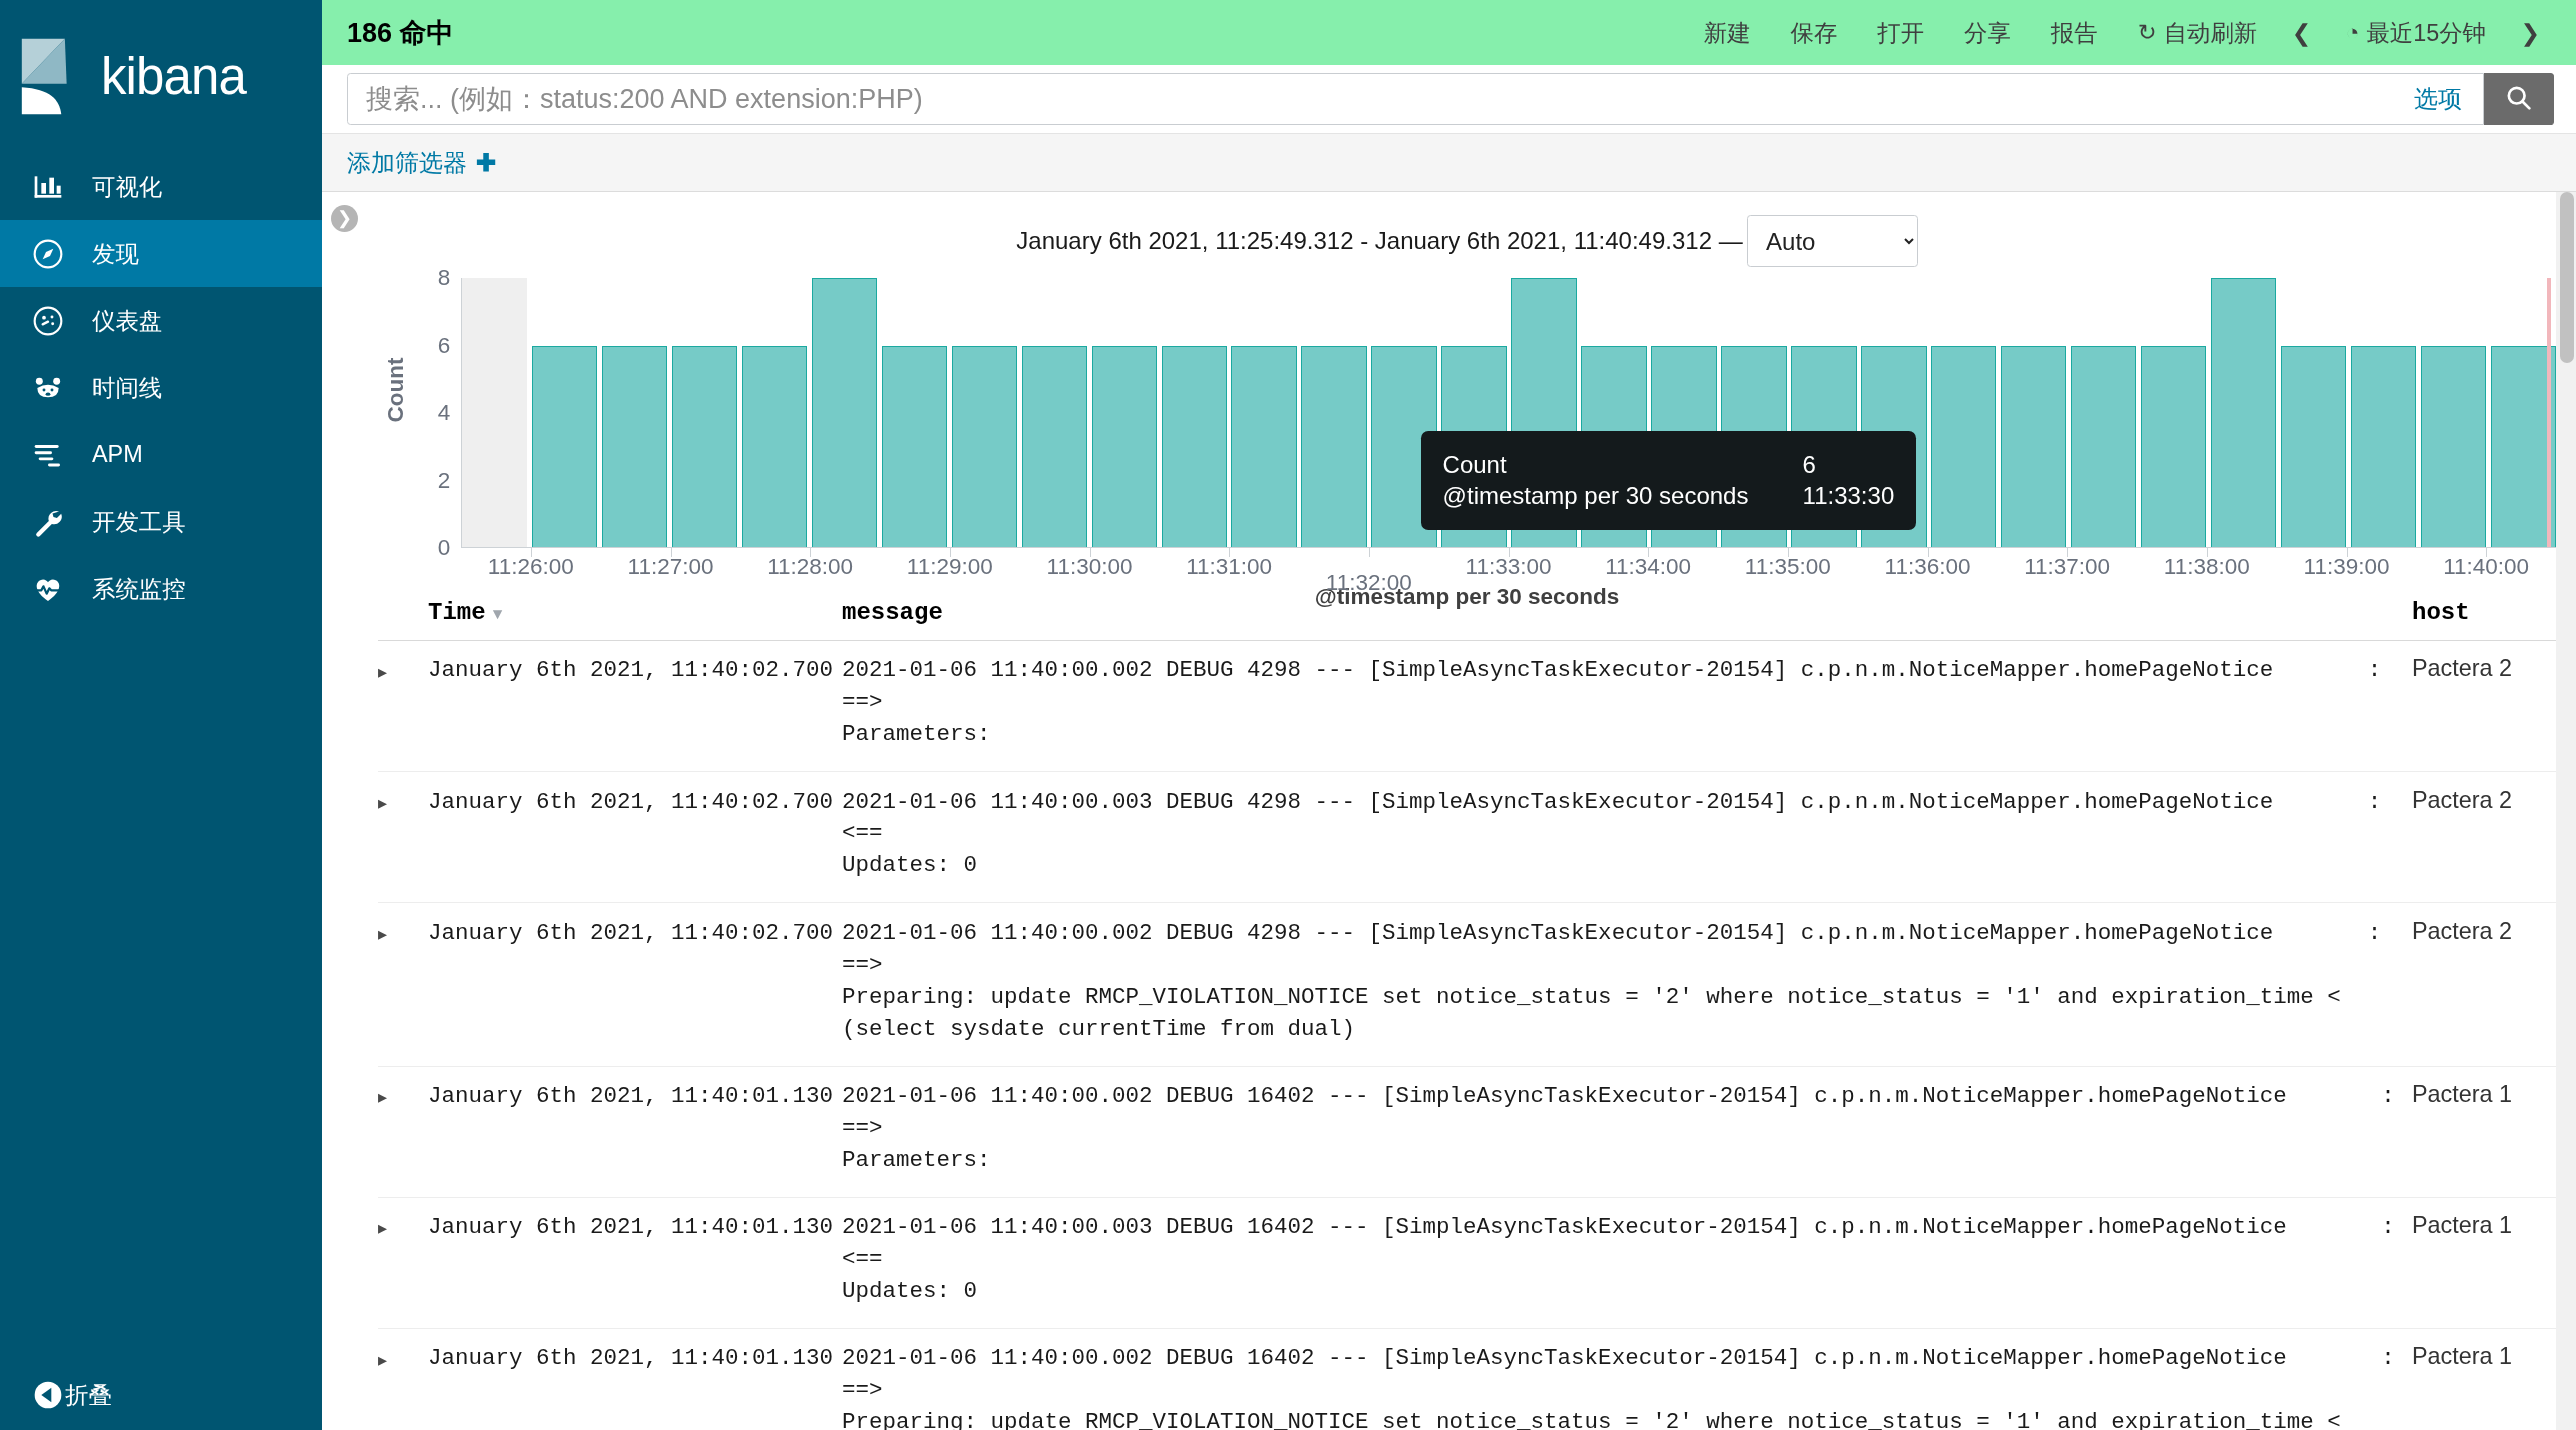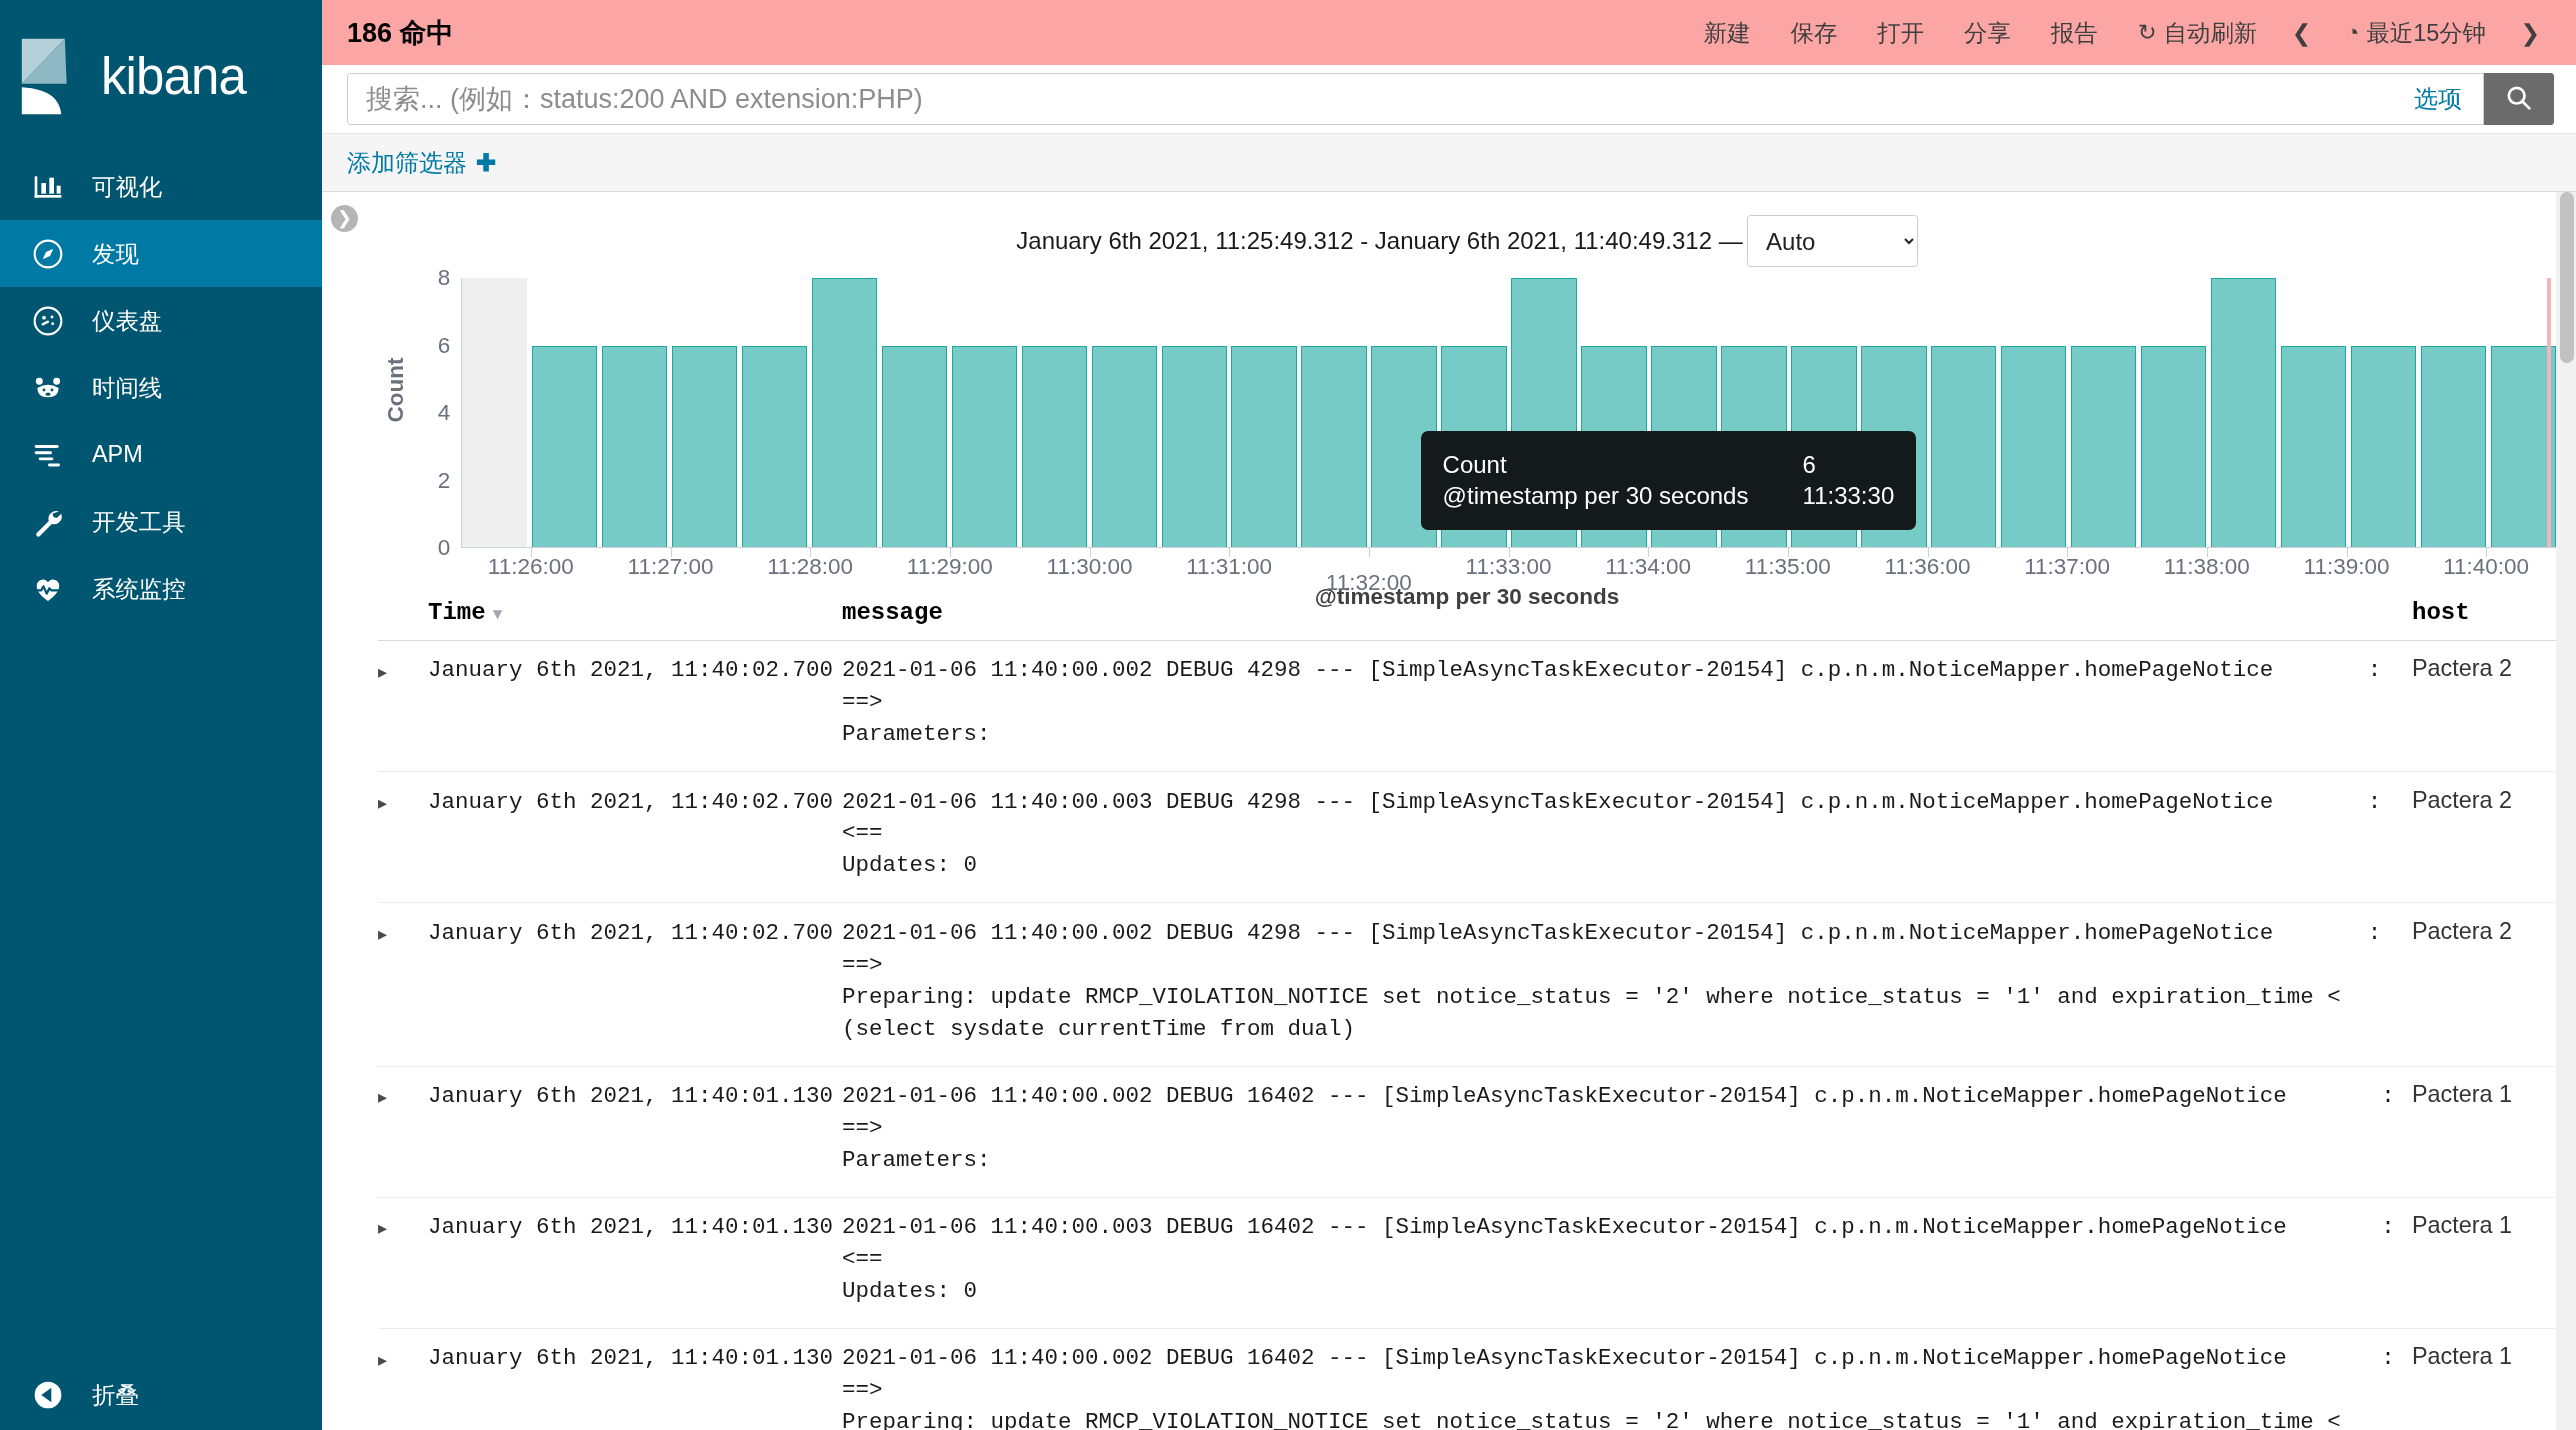--- a/index.html
+++ b/index.html
@@ -30,32 +30,32 @@
     height: 67px; display:flex; align-items:center; gap: 27px;
     padding-left: 31px; color:#fff; font-size:23.4px; cursor:pointer;
   }
   .nav-item.active { background:#0079a5; }
   .nav-icon { width:34px; height:34px; flex:0 0 34px; display:flex; align-items:center; justify-content:center; }
   .nav-icon svg { display:block; }
   .nav-label { white-space:nowrap; }
 
   .collapse {
     position:absolute; bottom: 0; left:0; right:0; height: 70px;
-    display:flex; align-items:center; gap:27px; padding-left:31px;
+    display:flex; align-items:center; padding-left:31px;
     color:#fff; font-size:23.4px; cursor:pointer;
   }
 
   
   .main { flex:1 1 auto; height:1430px; display:flex; flex-direction:column; background:#fff; min-width:0; position:relative; }
 
   
   .topbar {
     height: 65px; flex:0 0 65px; display:flex; align-items:center;
     padding: 0 21.6px 0 25px; border-bottom:0px;
-    background:#fca5a5;
+    background:#86efac;
   }
   .hits { font-size:27px; font-weight:bold; color:#000; white-space:nowrap; }
   .hits .num { font-weight:bold; }
   .topnav { margin-left:auto; display:flex; align-items:center; gap:0px; }
   .topnav-btn {
     font-size:23.4px; color:#3f3f3f; padding: 5.4px 20px; cursor:pointer; white-space:nowrap;
     display:flex; align-items:center; gap:7.2px;
   }
   .topnav-icon { font-size: 22.5px; display:inline-block; }
   .chev { font-size:23.4px; color:#3f3f3f; padding: 5.4px 14.4px; cursor:pointer; }

